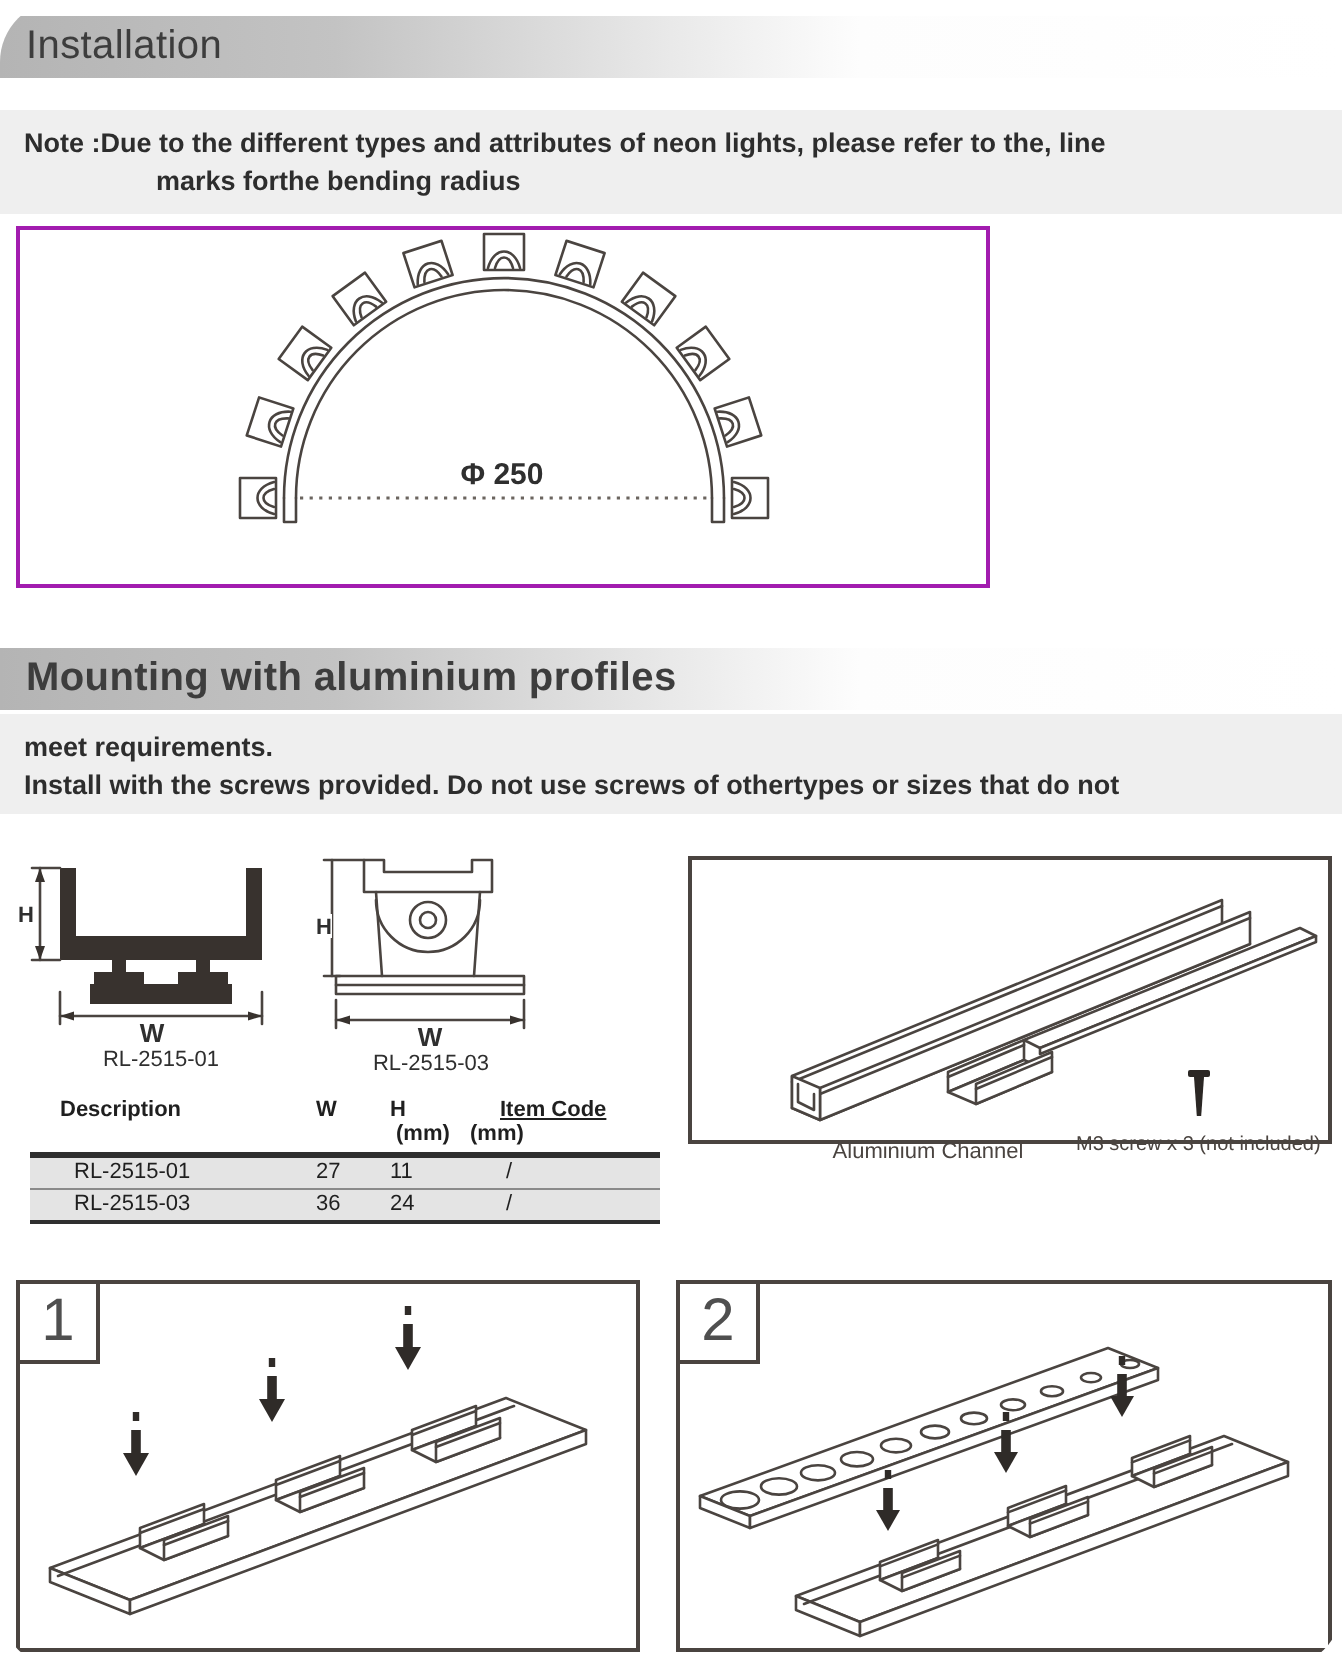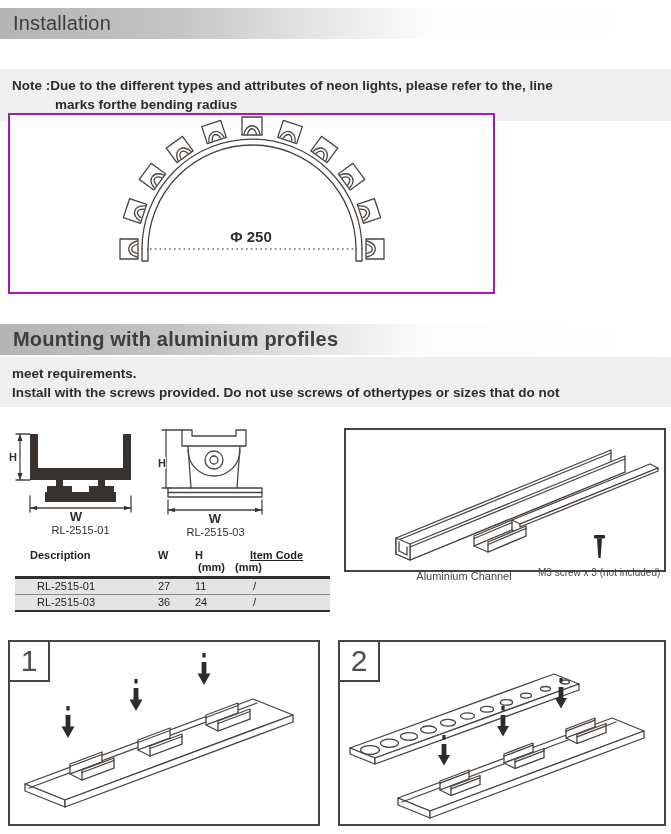--- a/index.html
+++ b/index.html
@@ -1,32 +1,32 @@
 <!DOCTYPE html>
 <html><head>
 <meta charset="utf-8">
 <style>
   html,body { margin:0; padding:0; background:#ffffff; }
   .page {
     position:relative; width:671px; height:834px; overflow:hidden;
-    background:#ffffff; font-family:"Liberation Sans", sans-serif;
+    background:#ffffff; font-family:"Liberation Sans", sans-serif;border-radius:31px;
   }
   .bar {
     position:absolute; left:0; width:671px; height:31px; box-sizing:border-box;
     background:linear-gradient(90deg,#b4b4b4 0%,#c3c3c3 25%,#e9e9e9 50%,#fdfdfd 64%,#ffffff 100%);
     color:#3d3d3d; font-size:20px; line-height:31px; padding-left:13px; letter-spacing:.2px;
   }
   .bar1 { top:8px; } .bar2 { top:324px;font-weight:bold; }
   .note {
     position:absolute; left:0; width:671px; box-sizing:border-box;
     background:#efefef; color:#2d2d2d; font-size:13.5px; font-weight:700; line-height:19px;
     padding:7px 12px;
   }
-  .note1 { top:69px; height:52px; } .note2 { top:357px; height:50px; }
-  .indent { margin-left:43px; }
+  .note1 { top:55px; height:52px; } .note2 { top:357px; height:50px; }
+  .indent { margin-left:66px; }
   .box { position:absolute; box-sizing:border-box; border:2px solid #a21caf; background:#fff; }
   .arcbox { left:8px; top:113px; width:487px; height:181px; }
   .chanbox { left:344px; top:428px; width:322px; height:144px; border-color:#4a4440; }
   .panel { border-color:#4a4440; }
   .panel1 { left:8px; top:640px; width:312px; height:186px; }
   .panel2 { left:338px; top:640px; width:328px; height:186px; }
   .stepnum {
     position:absolute; left:-2px; top:-2px; width:42px; height:42px; box-sizing:border-box;
     border:2px solid #4a4440; background:#fff; color:#4f4f4f;
     font-size:30px; display:flex; align-items:center; justify-content:center;

